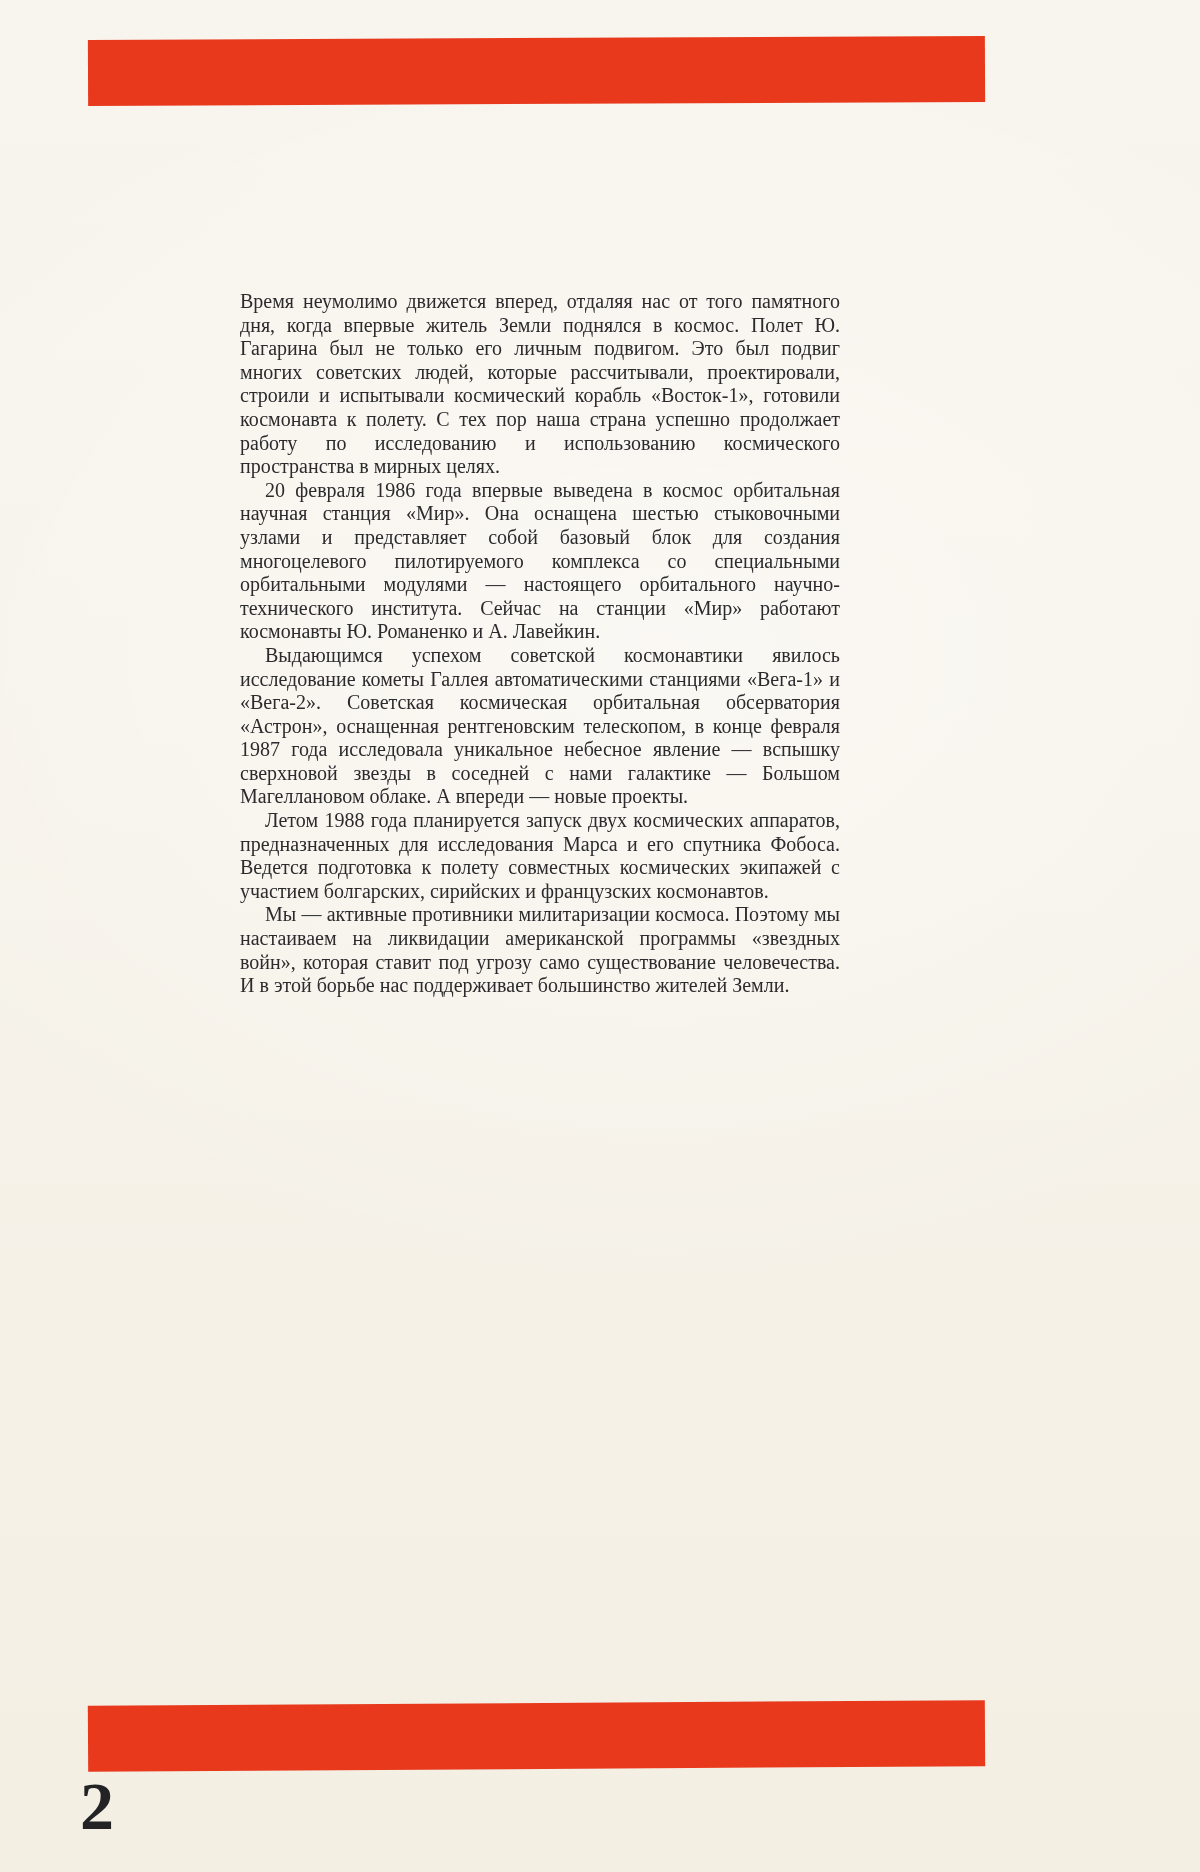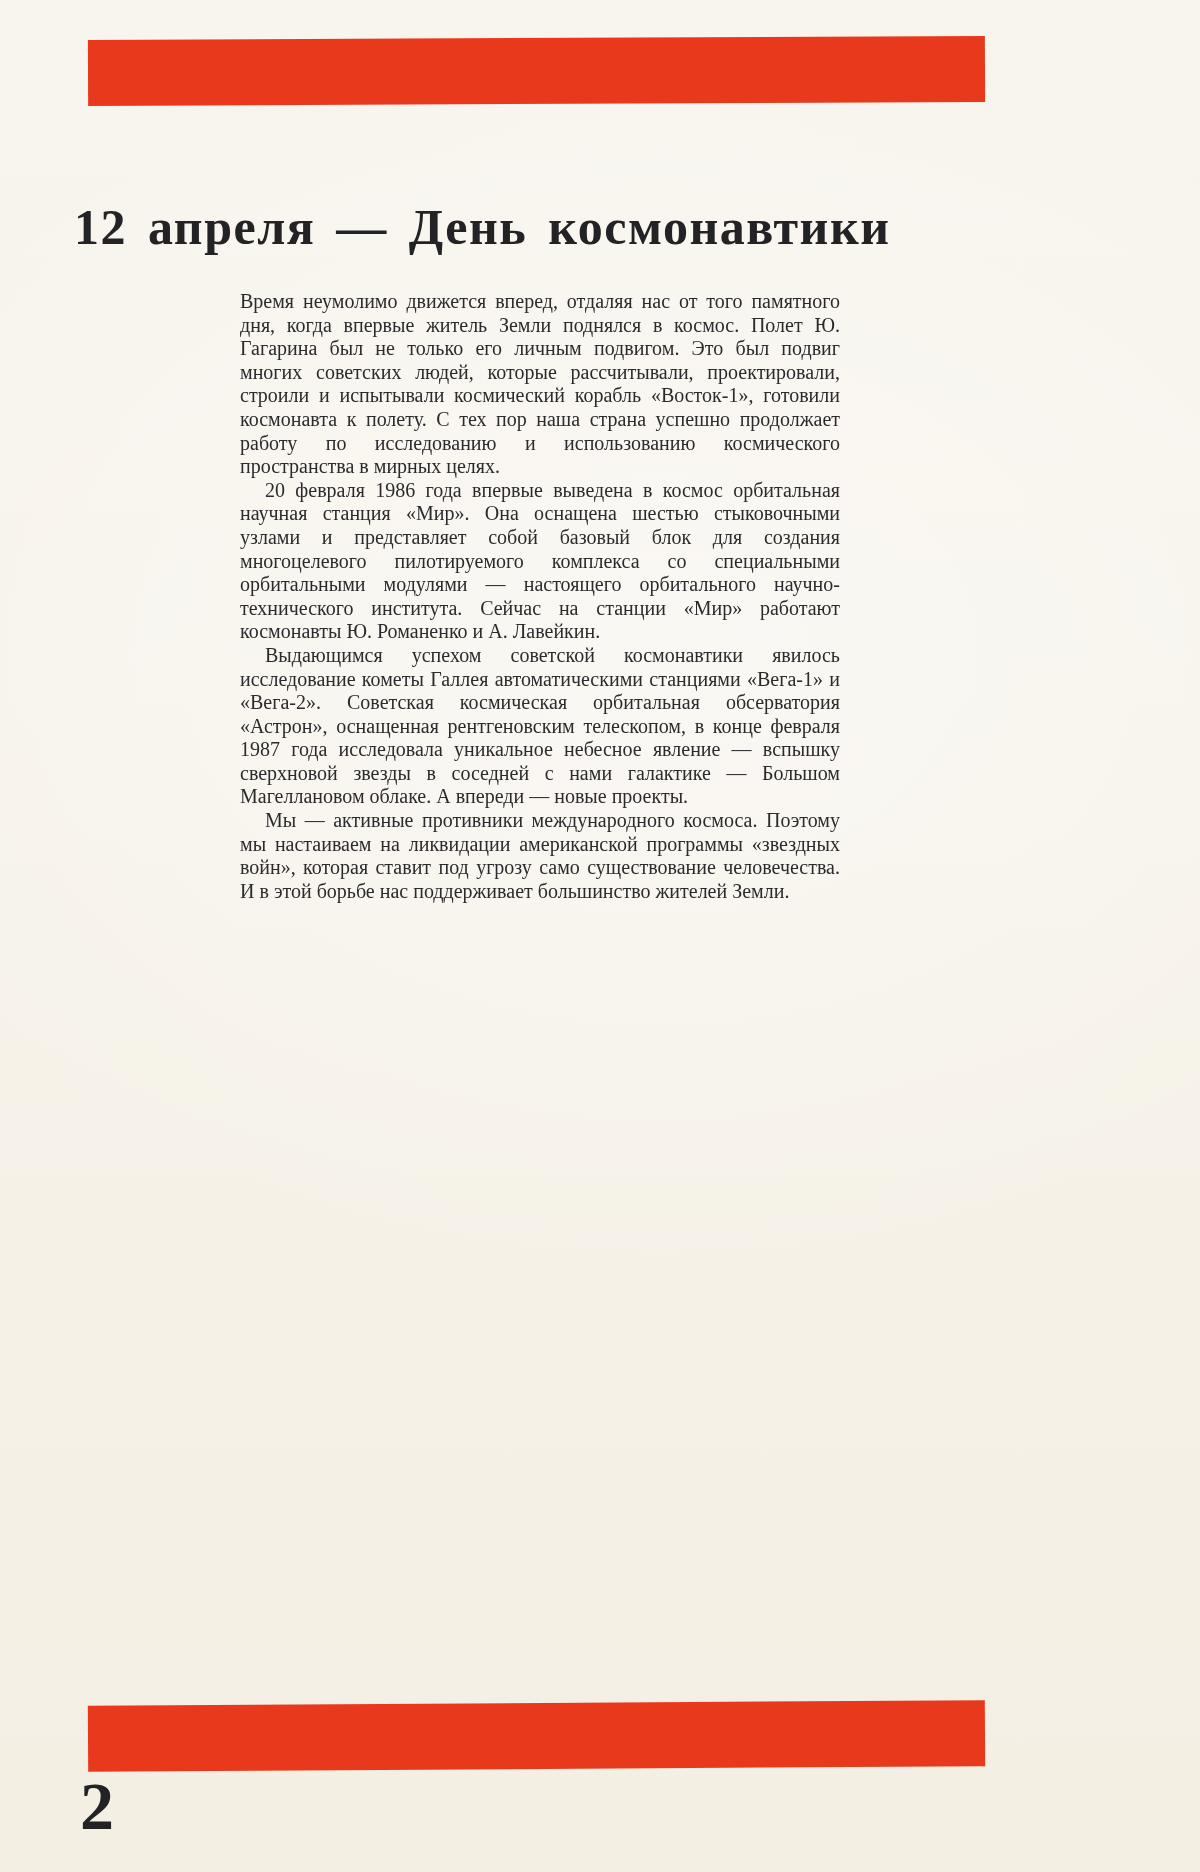--- a/index.html
+++ b/index.html
@@ -79,26 +79,26 @@
     color: #232326;
   }
 </style>
 </head>
 <body>
 
 <div class="scan-page">
 
   <div class="red-bar top"></div>
 
-  <h1 class="title">12 апреля — День космонавтики</h1>
 
   <div class="article" lang="ru">
     <p class="no-indent">Время неумолимо движется вперед, отдаляя нас от того памятного дня, когда впервые житель Земли поднялся в космос. Полет Ю. Гагарина был не только его личным подвигом. Это был подвиг многих советских людей, которые рассчитывали, проектировали, строили и испытывали космический корабль «Восток-1», готовили космонавта к полету. С тех пор наша страна успешно продолжает работу по исследованию и использованию космического пространства в мирных целях.</p>
     <p>20 февраля 1986 года впервые выведена в космос орбитальная научная станция «Мир». Она оснащена шестью стыковочными узлами и представляет собой базовый блок для создания многоцелевого пилотируемого комплекса со специальными орбитальными модулями — настоящего орбитального научно-технического института. Сейчас на станции «Мир» работают космонавты Ю. Романенко и А. Лавейкин.</p>
     <p>Выдающимся успехом советской космонавтики явилось исследование кометы Галлея автоматическими станциями «Вега-1» и «Вега-2». Советская космическая орбитальная обсерватория «Астрон», оснащенная рентгеновским телескопом, в конце февраля 1987 года исследовала уникальное небесное явление — вспышку сверхновой звезды в соседней с нами галактике — Большом Магеллановом облаке. А впереди — новые проекты.</p>
-    <p>Мы — активные противники международного космоса. Поэтому мы настаиваем на ликвидации американской программы «звездных войн», которая ставит под угрозу само существование человечества. И в этой борьбе нас поддерживает большинство жителей Земли.</p>
+    <p>Летом 1988 года планируется запуск двух космических аппаратов, предназначенных для исследования Марса и его спутника Фобоса. Ведется подготовка к полету совместных космических экипажей с участием болгарских, сирийских и французских космонавтов.</p>
+    <p>Мы — активные противники милитаризации космоса. Поэтому мы настаиваем на ликвидации американской программы «звездных войн», которая ставит под угрозу само существование человечества. И в этой борьбе нас поддерживает большинство жителей Земли.</p>
   </div>
 
   <div class="red-bar bottom"></div>
 
   <div class="page-number">2</div>
 
 </div>
 
 </body></html>

